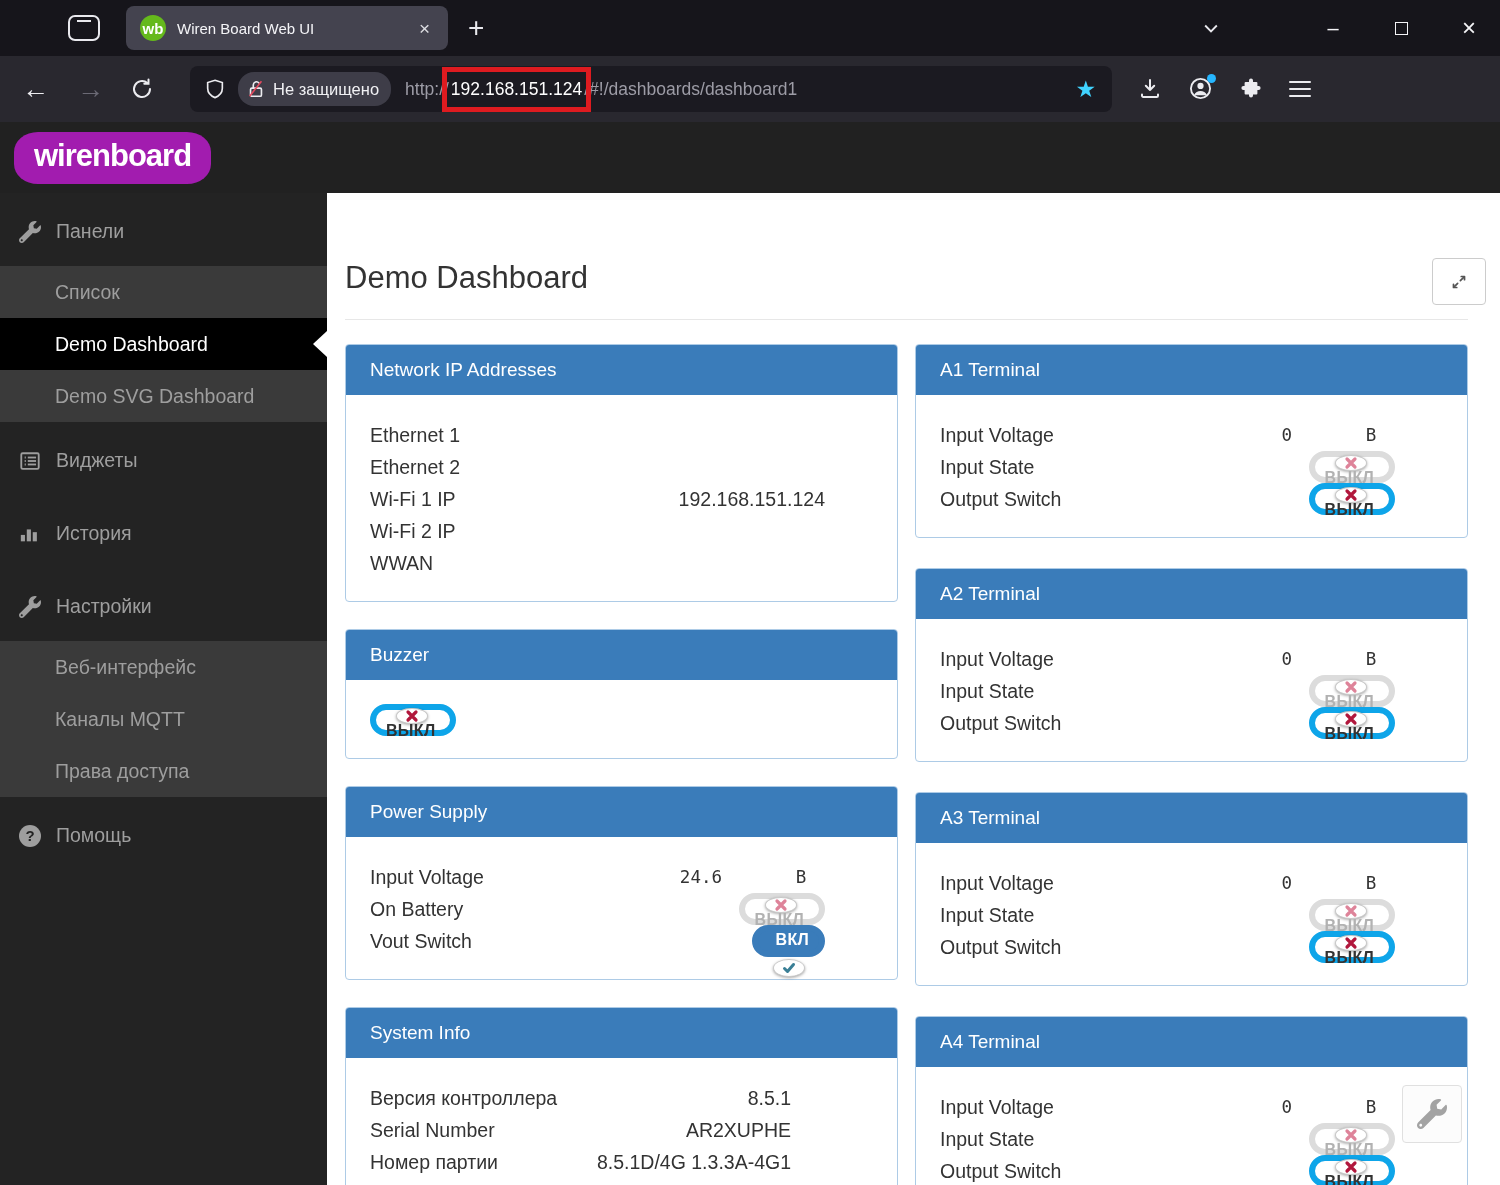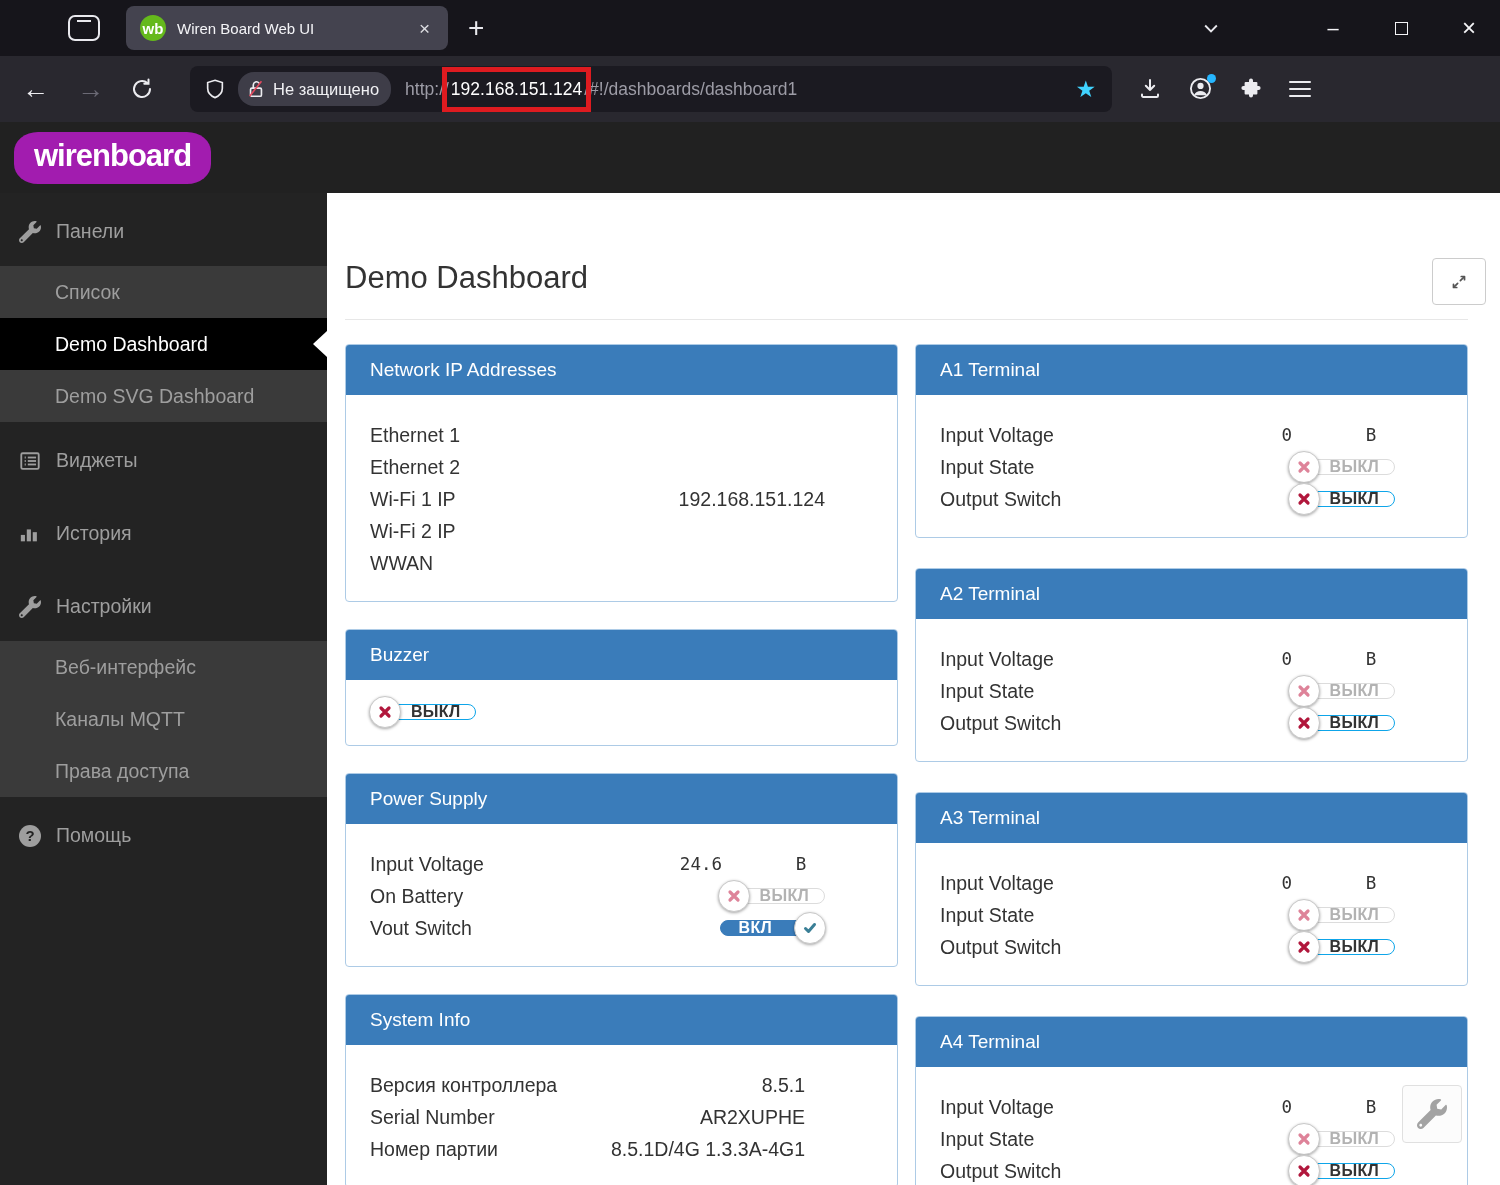--- a/index.html
+++ b/index.html
@@ -83,26 +83,26 @@
   .col { flex:1; display:flex; flex-direction:column; }
   .col.left  > * + * { margin-top:27px; }
   .col.right > * + * { margin-top:30px; }
   .card { border:1px solid #adcbe6; border-radius:4px; background:#fff; }
   .card-h { background:#3a7cba; color:#fff; font-size:19px; padding:14px 24px; border-radius:3px 3px 0 0; }
   .card-b { padding:24px 24px 22px 24px; }
   .row { height:32px; display:flex; align-items:center; padding-right:48px; font-size:19.5px; color:#333; }
   .lbl { flex:1; white-space:nowrap; }
   .val { font-family:"DejaVu Sans Mono", monospace; font-size:17.5px; color:#333; margin-right:55px; }
   .unit { font-family:"DejaVu Sans Mono", monospace; font-size:17.5px; color:#333; width:48px; text-align:center; }
-  .val-plain { font-size:19.5px; color:#333; margin-right:20px; }
+  .val-plain { font-size:19.5px; color:#333; margin-right:34px; }
   .val-ip { font-size:19.5px; color:#333; }
 
   
-  .toggle { display:inline-flex; align-items:center; height:16px; border-radius:16px;
-            border:1px solid #0ea5e9; background:#fff; }
+  .toggle { display:inline-flex; align-items:center; height:32px; border-radius:16px;
+            border:6px solid #0ea5e9; background:#fff;flex-direction:column; }
   .knob { width:32px; height:32px; border-radius:50%; background:#fff; border:1px solid #c9c9c9;
           box-shadow:0 1px 3px rgba(0,0,0,.35); display:flex; align-items:center; justify-content:center; }
   .toggle.off .knob { margin:-2px 0 -2px -2px; }
   .toggle .txt { padding:0 15px 0 10px; font-size:16px; font-weight:bold; color:#333; letter-spacing:.3px; }
   .toggle.ro { border-color:#dcdcdc; }
   .toggle.ro .txt { color:#b2b2b2; }
   .toggle.on { background:#3a7cba; border-color:#3a7cba;gap:12px; }
   .toggle.on .txt { color:#fff; padding:0 10px 0 18px; }
   .toggle.on .knob { margin:-2px -2px -2px 0; }
 

